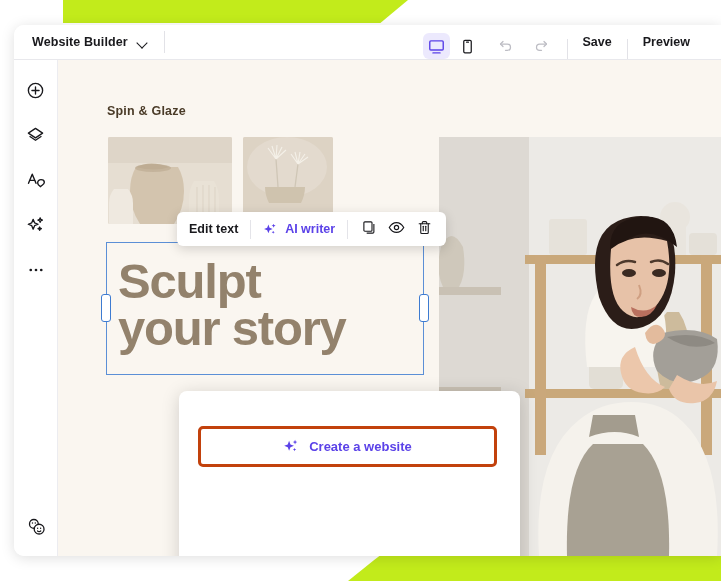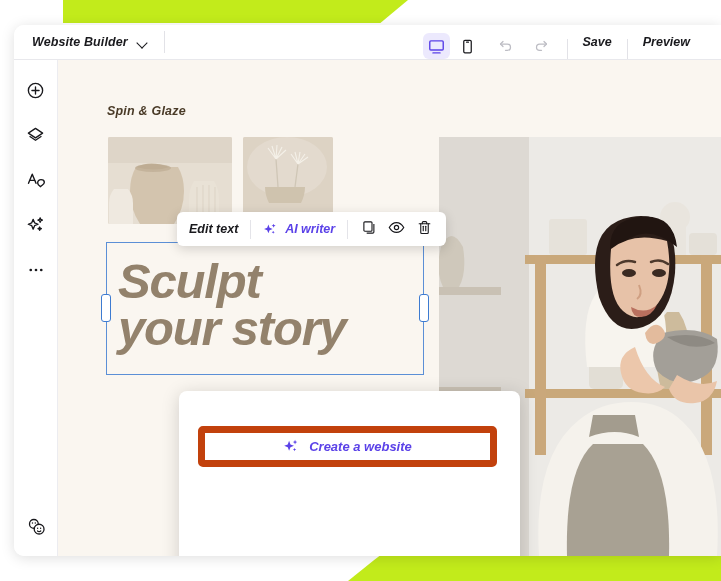--- a/index.html
+++ b/index.html
@@ -2,21 +2,21 @@
 <html><head>
 <meta charset="utf-8">
 <style>
   * { box-sizing: border-box; margin: 0; padding: 0; }
   html, body {
     width: 721px; height: 581px;
     font-family: "Liberation Sans", sans-serif;
     background: #ffffff;
     overflow: hidden;
   }
-  .stage { position: relative; width: 611px; height: 581px; background:#fff;font-style:italic; }
+  .stage { position: relative; width: 611px; height: 581px; background:#fff; }
 
   
   .lime-top {
     position:absolute; left:63px; top:0; width:345px; height:23px;
     background:#c2eb1b;
     clip-path: polygon(0 0, 100% 0, 92% 100%, 0 100%);
   }
   .lime-bottom {
     position:absolute; left:348px; top:526px; width:373px; height:55px;
     background:#c2eb1b;
@@ -141,21 +141,21 @@
     background:#f5f6f9; border:1px solid #eceef3; border-radius:5px;
     padding:12px 14px;
     font-size:12.5px; line-height:1.62; color:#2b2b30;
   }
   .grip { position:absolute; right:4px; bottom:3px; width:8px; height:8px; }
   .grip i { display:block; position:absolute; right:0; background:#c3c6cd; height:1px; }
   .grip i:nth-child(1){ bottom:1px; width:7px; transform:rotate(-45deg); transform-origin:100% 50%; }
   .grip i:nth-child(2){ bottom:4px; width:4px; transform:rotate(-45deg); transform-origin:100% 50%; }
   .ai-cta {
     margin-top:14px; width:299px; height:41px;
-    border:7px solid #c2410c; border-radius:5px; background:#fff;
+    border:3px solid #c2410c; border-radius:5px; background:#fff;
     display:flex; align-items:center; justify-content:center; gap:9px;
   }
   .ai-cta-label { font-size:13px; font-weight:700; color:#5b42e8; }
 </style>
 </head>
 <body>
 
 <div class="stage">
 
   <div class="lime-top"></div>

